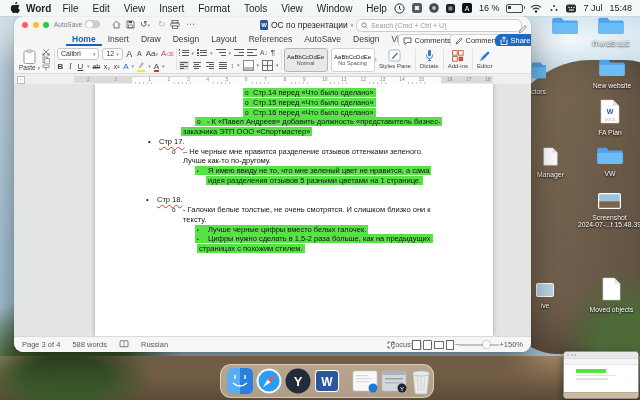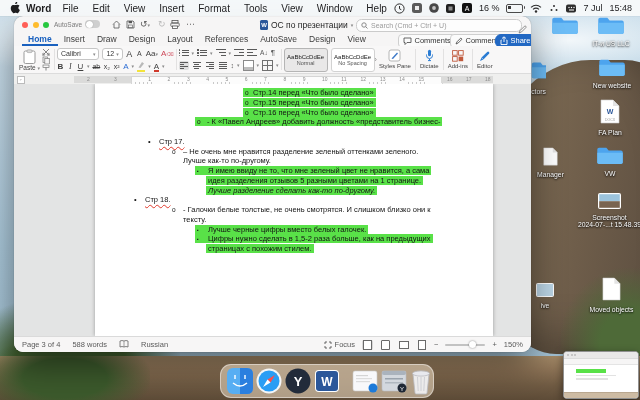--- a/index.html
+++ b/index.html
@@ -39,21 +39,21 @@
   .switch::after{content:"";position:absolute;left:.5px;top:.5px;width:7px;height:7px;border-radius:50%;background:#fff;box-shadow:0 0 1px rgba(0,0,0,.4);}
   .tico{position:absolute;top:4px;color:#555;font-size:9px;line-height:9px;}
   .doctitle{position:absolute;left:246px;top:3.5px;display:flex;align-items:center;gap:3px;font-size:8.5px;color:#262626;}
   .wdoc{width:8px;height:10px;background:#2b579a;border-radius:1.5px;color:#fff;font-size:6px;font-weight:bold;display:flex;align-items:center;justify-content:center;}
   .chev{font-size:5px;color:#8a8a8a;}
   .searchbox{position:absolute;left:342px;top:3px;width:156px;height:11px;border:1px solid #cbcbcb;border-radius:5.5px;background:#fdfdfd;display:flex;align-items:center;gap:3px;padding:0 4px;}
   .searchbox span{font-size:7px;color:#9b9b9b;}
   .xtra{position:absolute;left:504px;top:4px;color:#777;}
   
   .tabsrow{position:absolute;left:0;top:17px;width:100%;height:13px;display:flex;align-items:flex-end;}
-  .rtabs{display:flex;gap:0;padding-left:8px;}
+  .rtabs{display:flex;gap:0;padding-left:8px;margin-left:44px;}
   .rtab{font-size:8.5px;color:#3c3c3c;padding:0 6px 2px 6px;}
   .rtab.active{color:#1a61bf;font-weight:bold;border-bottom:2px solid #1a61bf;padding-bottom:0;}
   .topbtn{position:absolute;top:0.5px;height:12px;border:1px solid #cfcfcf;border-radius:4px;background:#fbfbfb;
     display:flex;align-items:center;gap:2.5px;padding:0 4px;font-size:7.5px;color:#333;}
   .btn-comments{left:384px;} .btn-editing{left:436px;}
   .btn-share{left:481px;background:#2268c3;border-color:#2268c3;color:#fff;border-radius:6px;}
   
   .ribbon{position:absolute;left:0;top:30px;width:100%;height:28px;background:#f8f7f7;border-bottom:1px solid #dcdcdc;
     display:flex;align-items:stretch;padding:1px 3px;box-sizing:border-box;}
   .vsep{width:1px;background:#e2e1e1;margin:2px 2px;}
@@ -95,21 +95,21 @@
   .docarea{position:absolute;left:0;top:68px;width:100%;height:252px;background:#e3e4e4;overflow:hidden;}
   .page{position:absolute;left:81px;top:0;width:398px;height:252px;background:#fff;box-shadow:0 0 4px rgba(0,0,0,.32);}
   .dline{position:absolute;left:0;height:9.75px;font-size:7.5px;line-height:9.75px;white-space:nowrap;color:#141414;}
   .hl{background:#59e148;padding:0 2px;}
   .blt{display:inline-block;}
   .run.it{font-style:italic;}
   .run.sp{text-decoration:underline;text-decoration-style:wavy;text-decoration-color:#e0392b;text-decoration-thickness:0.5px;text-underline-offset:1.5px;}
   
   .statusbar{position:absolute;left:0;top:320px;width:100%;height:16px;background:#f7f6f6;border-top:1px solid #dadada;
     display:flex;align-items:center;font-size:7.5px;color:#5a5a5a;box-sizing:border-box;padding:0 8px;gap:12px;}
-  .sb-right{margin-left:auto;display:flex;align-items:center;gap:7px;}
+  .sb-right{margin-left:auto;display:flex;align-items:center;}
   .vico{width:11px;height:10px;display:flex;align-items:center;justify-content:center;border-radius:2px;}
   .vico.sel{background:#d7d6d6;}
   .vico span{display:block;width:7px;height:8px;border:1px solid #6a6a6a;background:#fff;}
   .vico.w2 span{border-radius:1px 1px 0 0;} .vico.w3 span{height:6px;width:8px;} .vico.w4 span{height:8px;width:6px;}
   .ztrack{position:relative;width:40px;height:2px;background:#c2c2c2;border-radius:1px;}
   .zknob{position:absolute;left:24px;top:-3px;width:7px;height:7px;border-radius:50%;background:#fff;box-shadow:0 0 2px rgba(0,0,0,.5);}
   
   .dicon{position:absolute;z-index:5;}
   .dlabel{position:absolute;top:100%;left:50%;transform:translateX(-50%);margin-top:1px;font-size:6.8px;line-height:7.2px;color:#fff;
     text-shadow:0 1px 2px rgba(0,0,0,.85),0 0 2px rgba(0,0,0,.6);white-space:nowrap;text-align:center;}
@@ -568,32 +568,32 @@
         <span class="rnum" style="left:452px">17</span>
         <span class="rnum" style="left:471px">18</span>
       </div>
 
     <div class="docarea">
       <div class="page" id="page">
           <div class="dline" style="left:148px;top:4.00px"><span class="hl"><span class="blt" style="width:8px;font-size:6.5px;">o</span><span class="run">Стр.14 перед «Что было сделано»</span></span></div>
           <div class="dline" style="left:148px;top:13.75px"><span class="hl"><span class="blt" style="width:8px;font-size:6.5px;">o</span><span class="run">Стр.15 перед «Что было сделано»</span></span></div>
           <div class="dline" style="left:148px;top:23.50px"><span class="hl"><span class="blt" style="width:8px;font-size:6.5px;">o</span><span class="run">Стр.16 перед «Что было сделано»</span></span></div>
           <div class="dline" style="left:100px;top:33.25px"><span class="hl"><span class="blt" style="width:10px;font-size:6.5px;">o</span><span class="run">- К «Павел Андреев» добавить должность «представитель бизнес-</span></span></div>
+          <div class="dline" style="left:86px;top:43.00px"><span class="hl"><span class="run">заказчика ЭТП ООО «Спортмастер»</span></span></div>
           <div class="dline" style="left:53px;top:52.75px"><span class="blt" style="width:11px;">•</span><span class="run sp">Стр 17.</span></div>
-          <div class="dline" style="left:77px;top:62.50px"><span class="blt" style="width:11px;font-size:6.5px;">o</span><span class="run">– Не очень мне нравится разделение зеленый оттенками зеленого.</span></div>
+          <div class="dline" style="left:77px;top:62.50px"><span class="blt" style="width:11px;font-size:6.5px;">o</span><span class="run">– Не черные мне нравится разделение отзывов оттенками зеленого.</span></div>
           <div class="dline" style="left:88px;top:72.25px"><span class="run">Лучше как-то по-другому.</span></div>
           <div class="dline" style="left:100px;top:82.00px"><span class="hl"><span class="blt" style="width:11px;font-size:5px;">▪</span><span class="run">Я имею ввиду не то, что мне зеленый цвет не нравится, а сама</span></span></div>
           <div class="dline" style="left:111px;top:91.75px"><span class="hl"><span class="run">идея разделения отзывов 5 разными цветами на 1 странице.</span></span></div>
-          <div class="dline" style="left:111px;top:101.50px"><span class="hl"><span class="run it">Лучше разделение сделать как-то по-другому.</span></span></div>
-          <div class="dline" style="left:39px;top:111.25px"><span class="blt" style="width:11px;">•</span><span class="run sp">Стр 18.</span></div>
+          <div class="dline" style="left:51px;top:111.25px"><span class="blt" style="width:11px;">•</span><span class="run sp">Стр 18.</span></div>
           <div class="dline" style="left:77px;top:121.00px"><span class="blt" style="width:11px;font-size:6.5px;">o</span><span class="run">- Галочки белые толстые, не очень смотрятся. И слишком близко они к</span></div>
           <div class="dline" style="left:88px;top:130.75px"><span class="run">тексту.</span></div>
           <div class="dline" style="left:100px;top:140.50px"><span class="hl"><span class="blt" style="width:11px;font-size:5px;">▪</span><span class="run">Лучше черные цифры вместо белых галочек.</span></span></div>
           <div class="dline" style="left:100px;top:150.25px"><span class="hl"><span class="blt" style="width:11px;font-size:5px;">▪</span><span class="run">Цифры нужно сделать в 1,5-2 раза больше, как на предыдущих</span></span></div>
-          <div class="dline" style="left:111px;top:160.00px"><span class="hl"><span class="run">страницах с похожим стилем.</span></span></div>
+          <div class="dline" style="left:102px;top:160.00px"><span class="hl"><span class="run">страницах с похожим стилем.</span></span></div>
         </div>
     </div>
 
     <div class="statusbar">
       <span>Page 3 of 4</span>
       <span>588 words</span>
       <span><svg width="10" height="8">
             <path d="M5 1Q3 0 1 1v6Q3 6 5 7 7 6 9 7V1Q7 0 5 1z" fill="none" stroke="#666" stroke-width="0.8"></path>
             <path d="M5 1v6" stroke="#666" stroke-width="0.6"></path>
           </svg></span>

